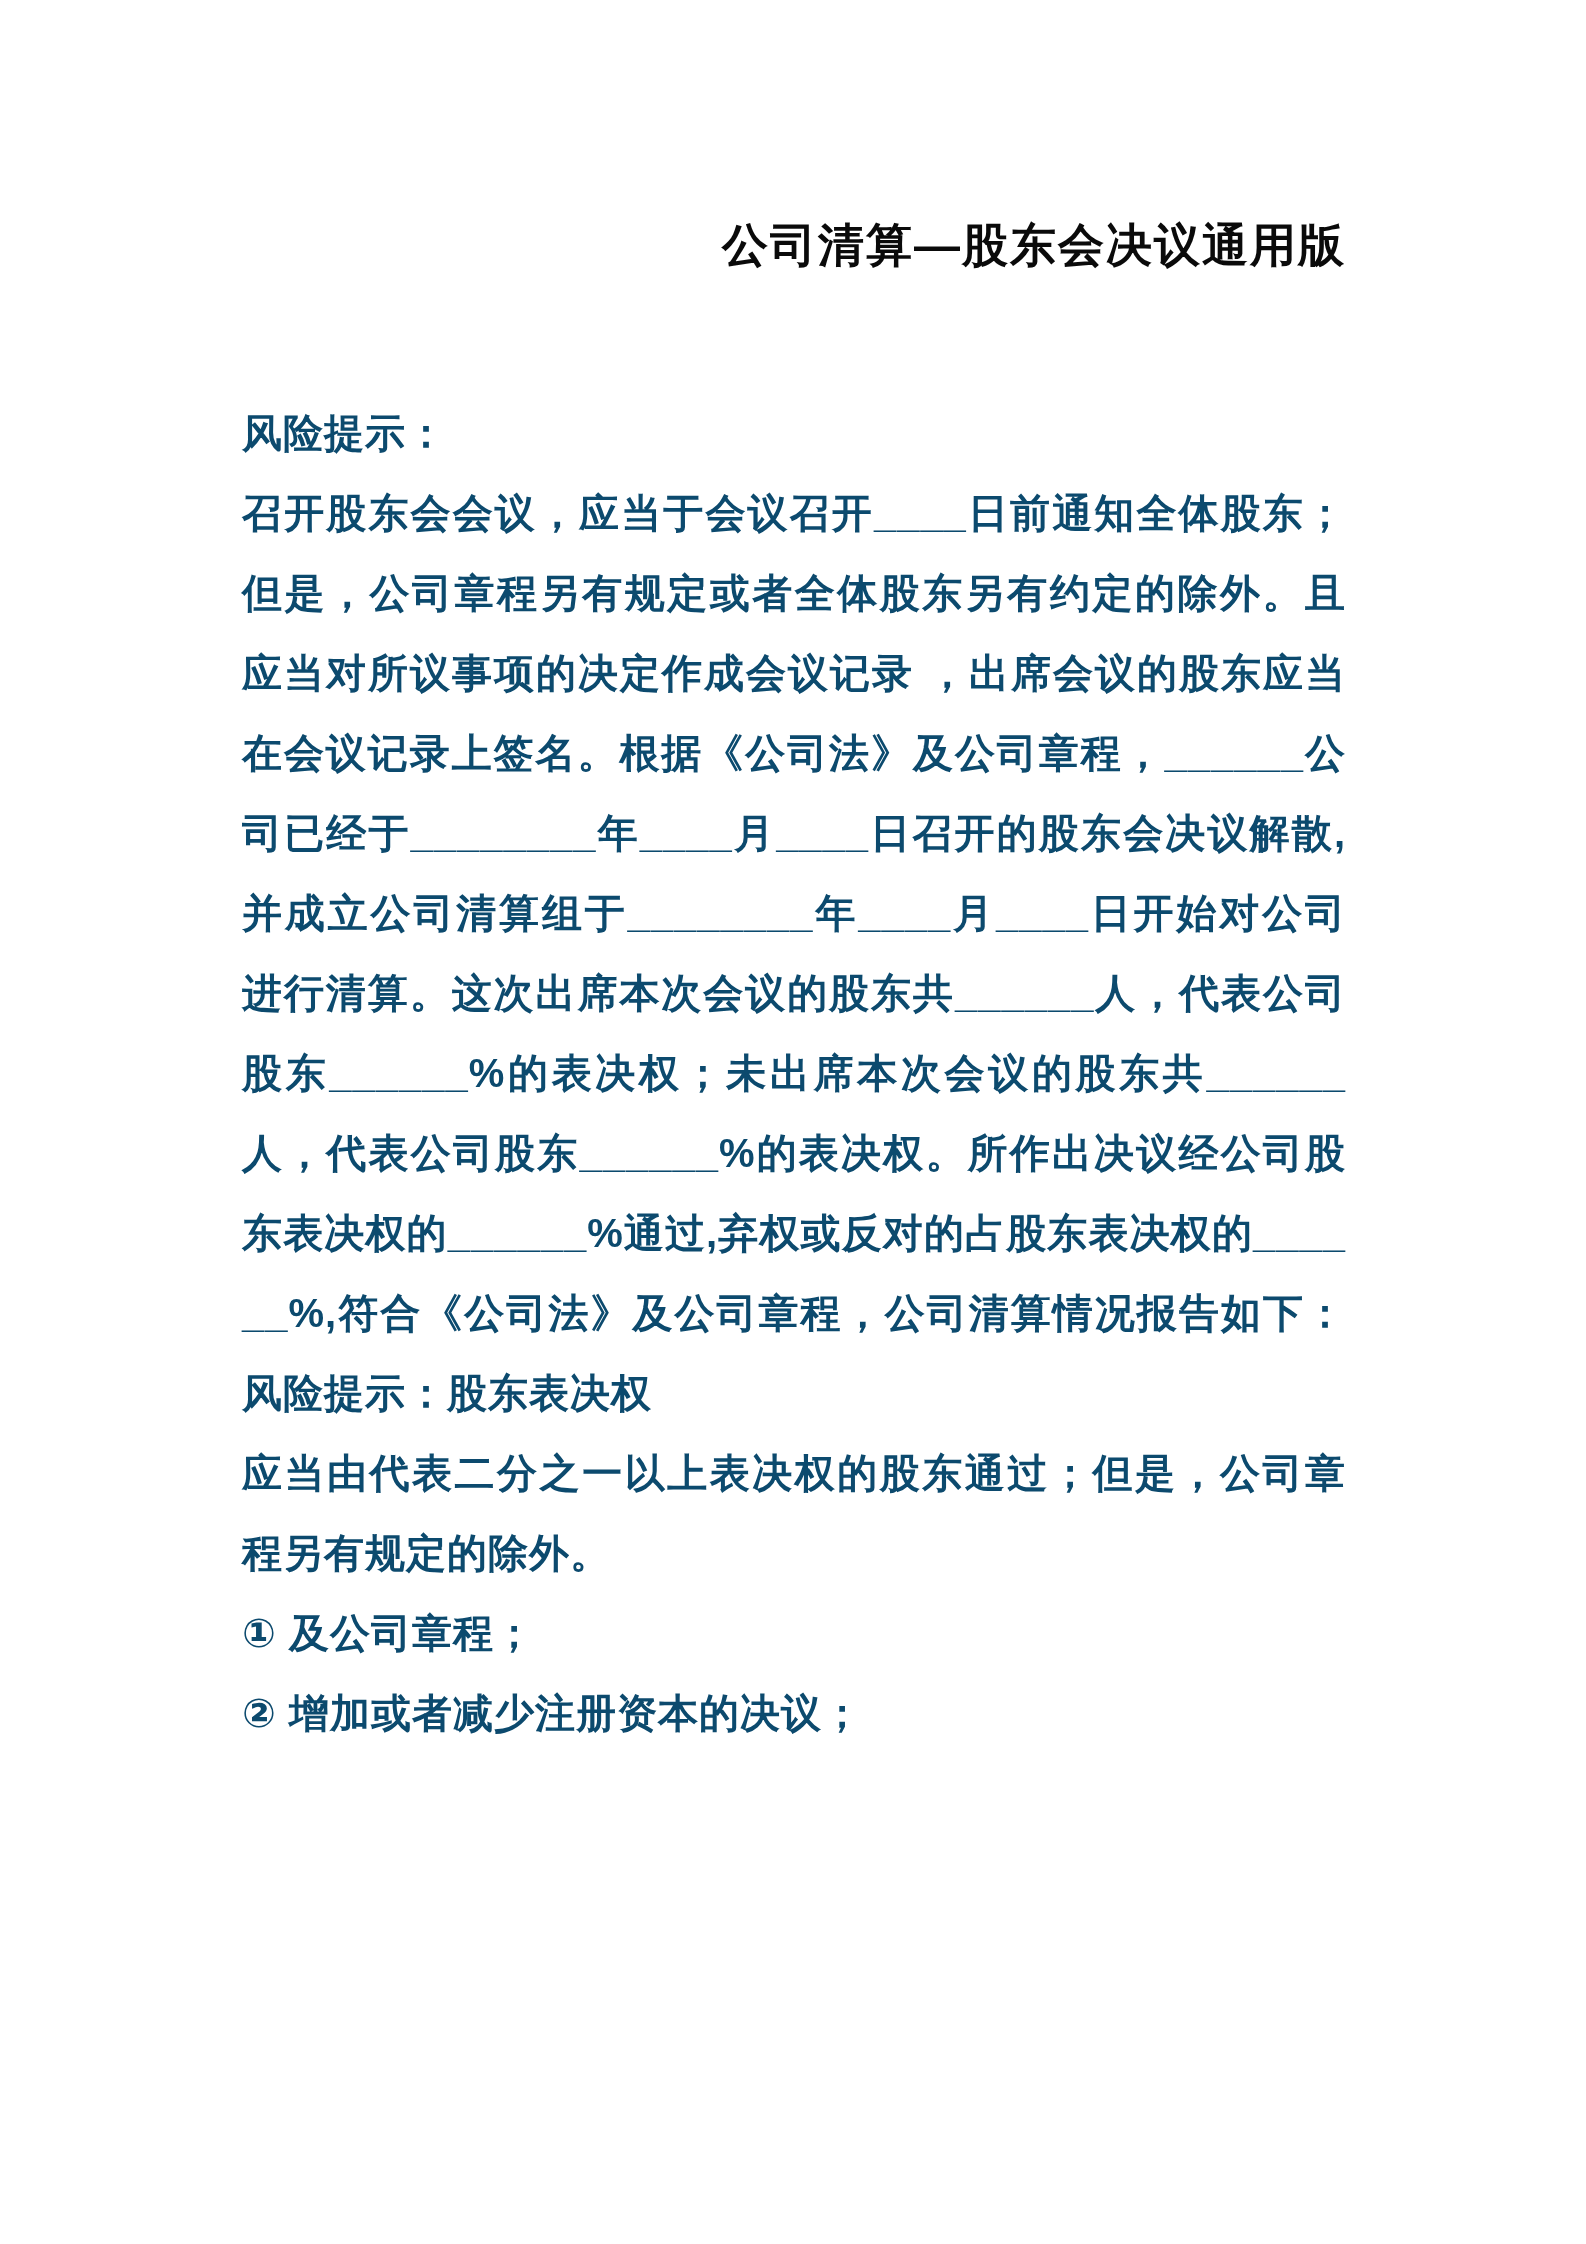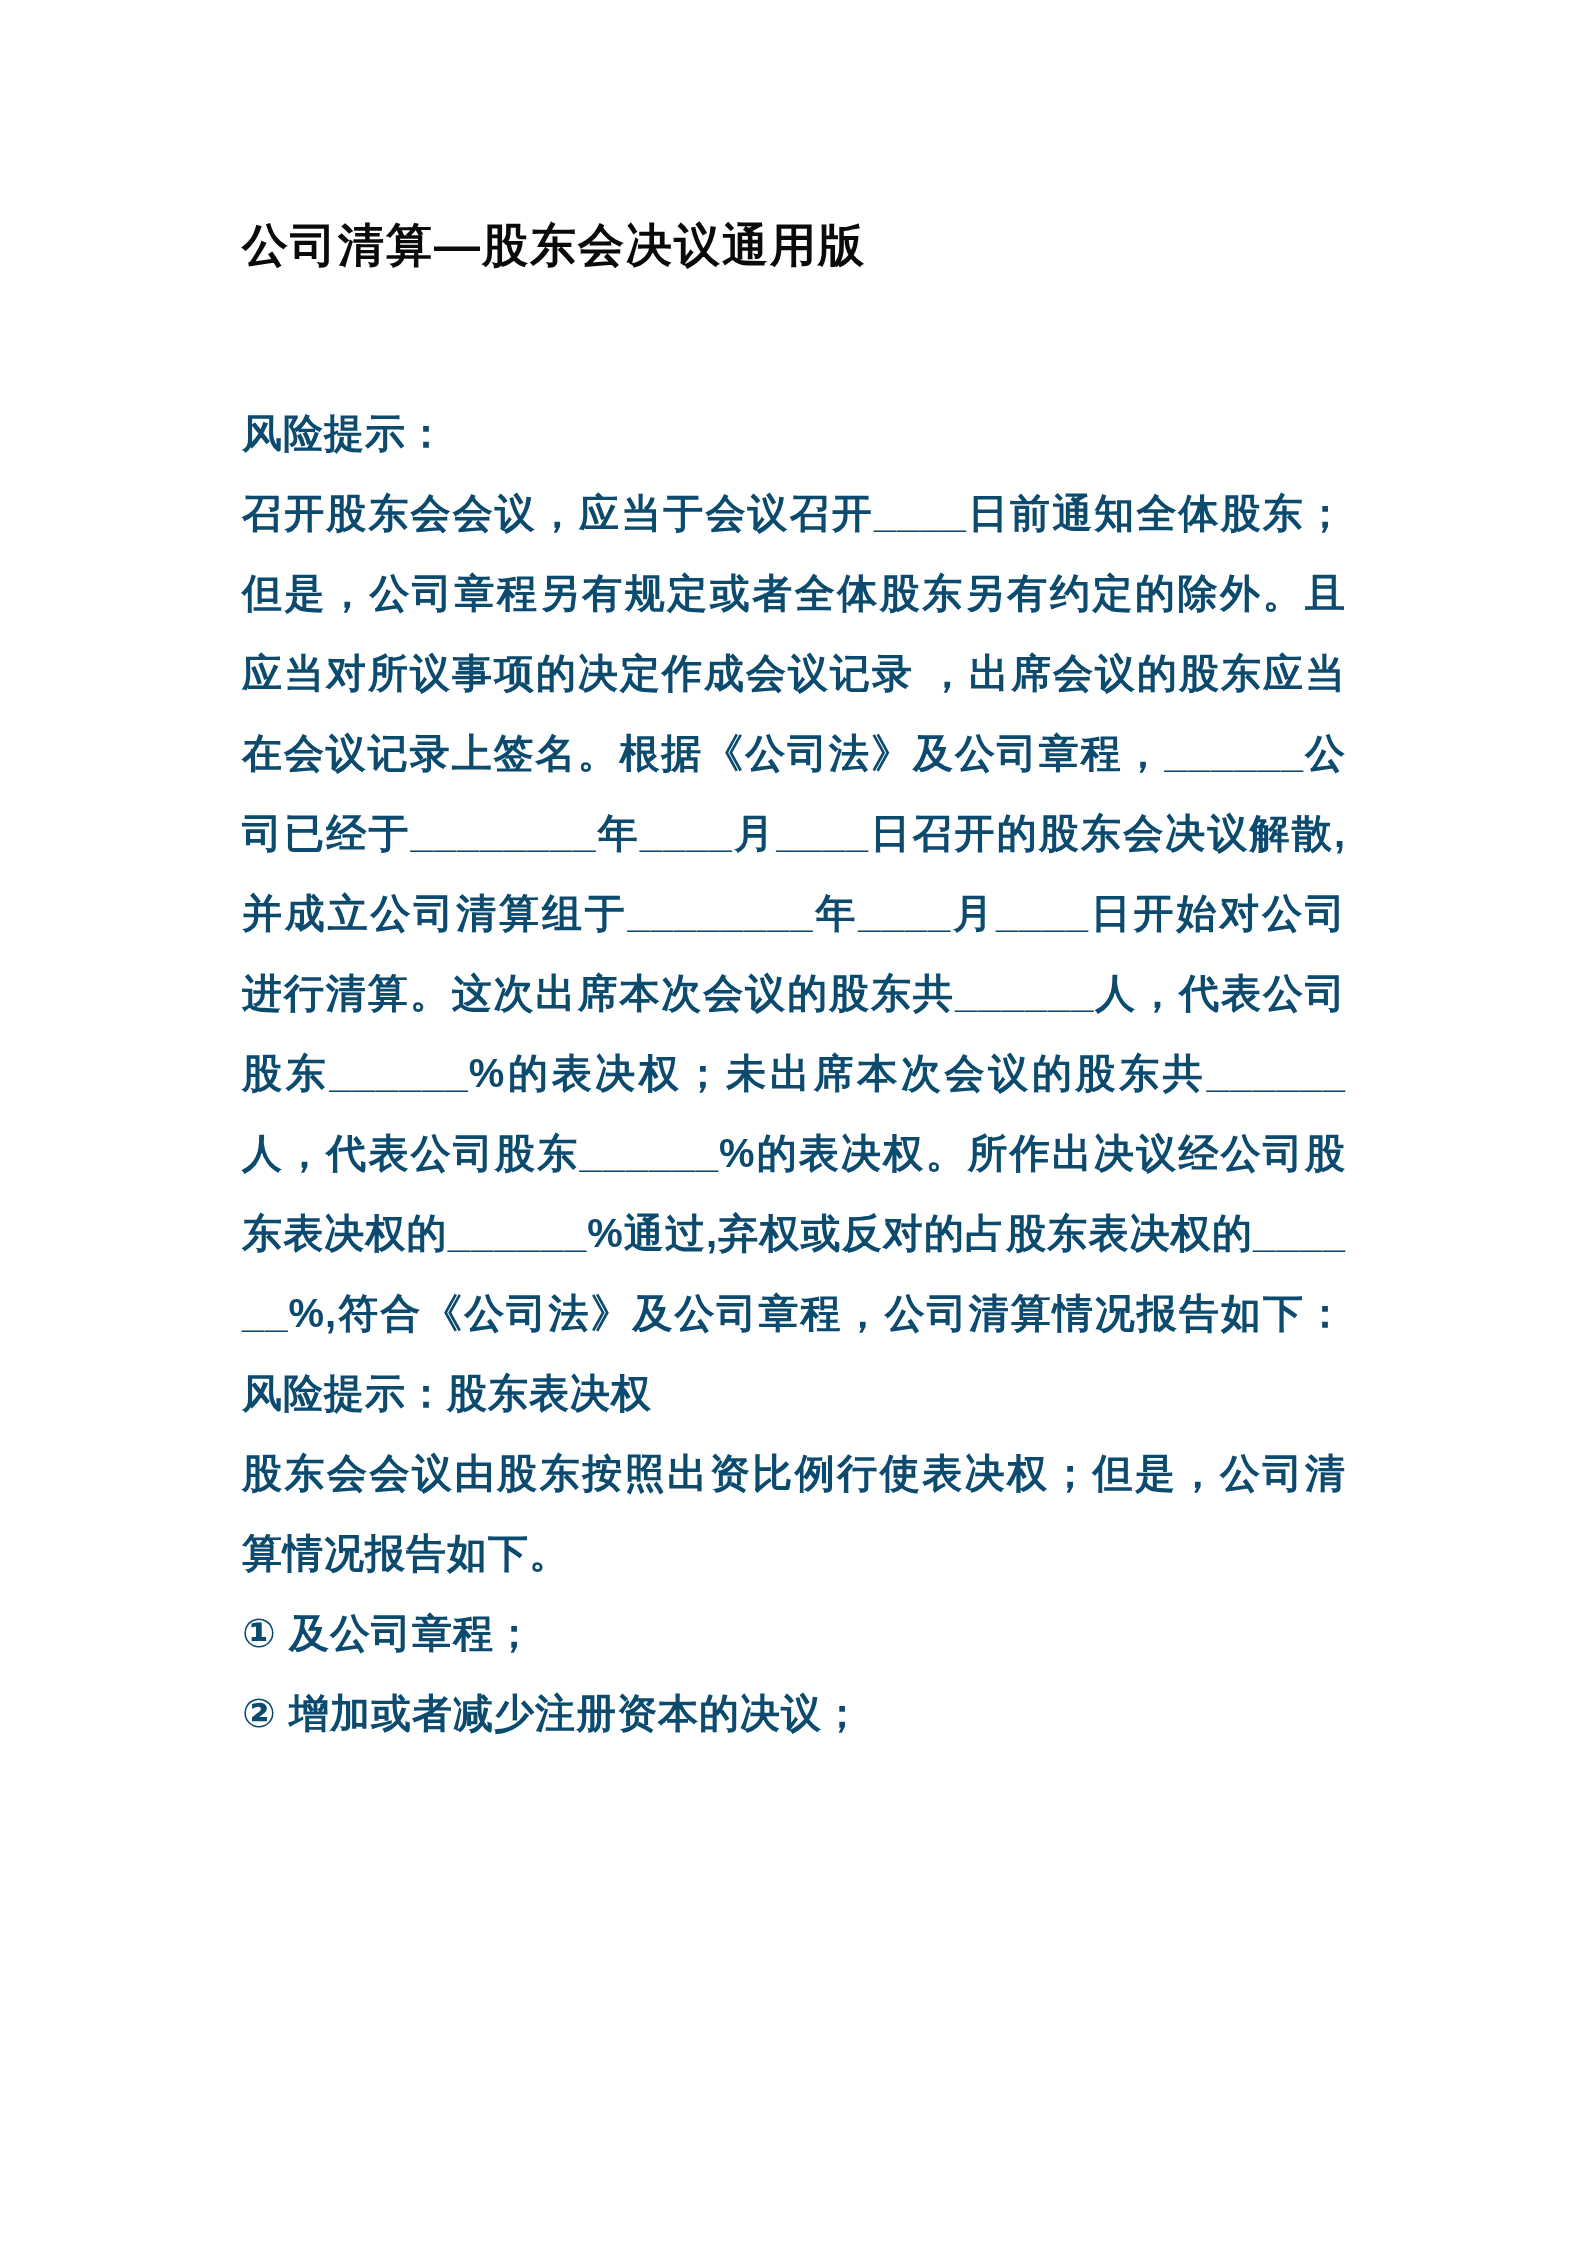--- a/index.html
+++ b/index.html
@@ -20,21 +20,21 @@
   }
   .content {
     position: absolute;
     left: 242px;
     top: 215px;
     width: 1104px;
   }
   .doc-title {
     font-size: 46px;
     font-weight: 700;
-    text-align: left;
+    text-align: right;
     margin: 0 0 116px 0;
     letter-spacing: 2px;
     color: #0a0a0a;
   }
   .para {
     font-size: 40px;
     font-weight: 700;
     line-height: 80px;
     text-align: justify;
     text-justify: inter-ideograph;
@@ -52,21 +52,21 @@
 
 <div class="page">
   <div class="content">
 
     <h1 class="doc-title">公司清算—股东会决议通用版</h1>
 
     <p class="para last-left">风险提示：</p>
 
     <p class="para last-left">召开股东会会议，应当于会议召开____日前通知全体股东；但是，公司章程另有规定或者全体股东另有约定的除外。且应当对所议事项的决定作成会议记录 ，出席会议的股东应当在会议记录上签名。根据《公司法》及公司章程，______公司已经于________年____月____日召开的股东会决议解散,并成立公司清算组于________年____月____日开始对公司进行清算。这次出席本次会议的股东共______人，代表公司股东______%的表决权；未出席本次会议的股东共______人，代表公司股东______%的表决权。所作出决议经公司股东表决权的______%通过,弃权或反对的占股东表决权的______%,符合《公司法》及公司章程，公司清算情况报告如下：风险提示：股东表决权</p>
 
-    <p class="para last-left">股东会会议由股东按照出资比例行使表决权；但是，公司清算情况报告如下。</p>
+    <p class="para last-left">应当由代表二分之一以上表决权的股东通过；但是，公司章程另有规定的除外。</p>
 
 
 
     <p class="para last-left">① 及公司章程；</p>
 
     <p class="para last-left">② 增加或者减少注册资本的决议；</p>
 
   </div>
 </div>
 

